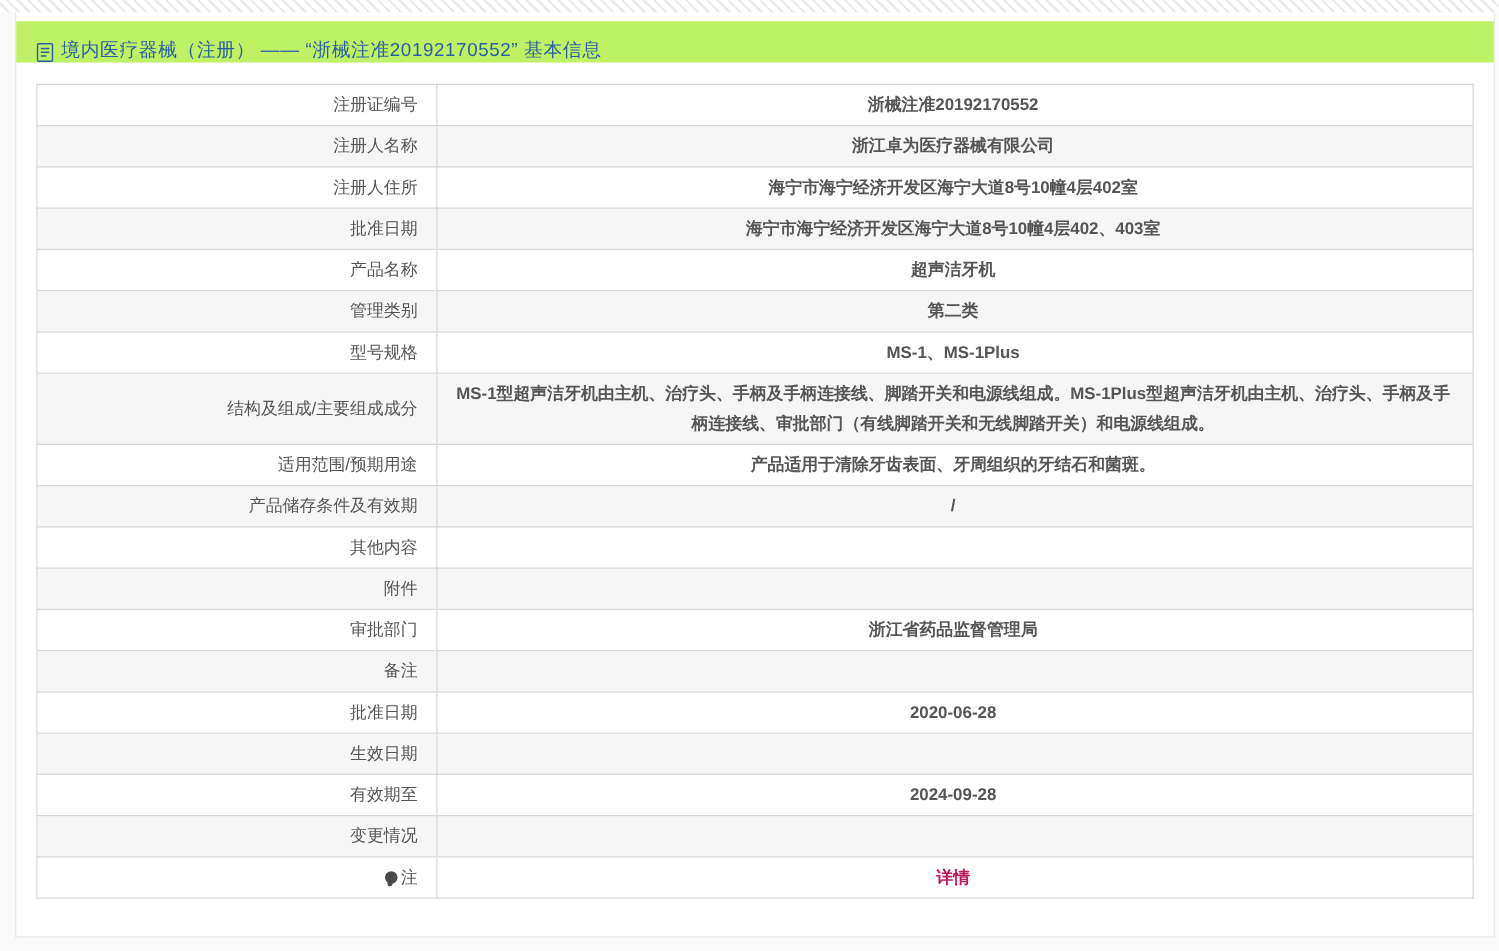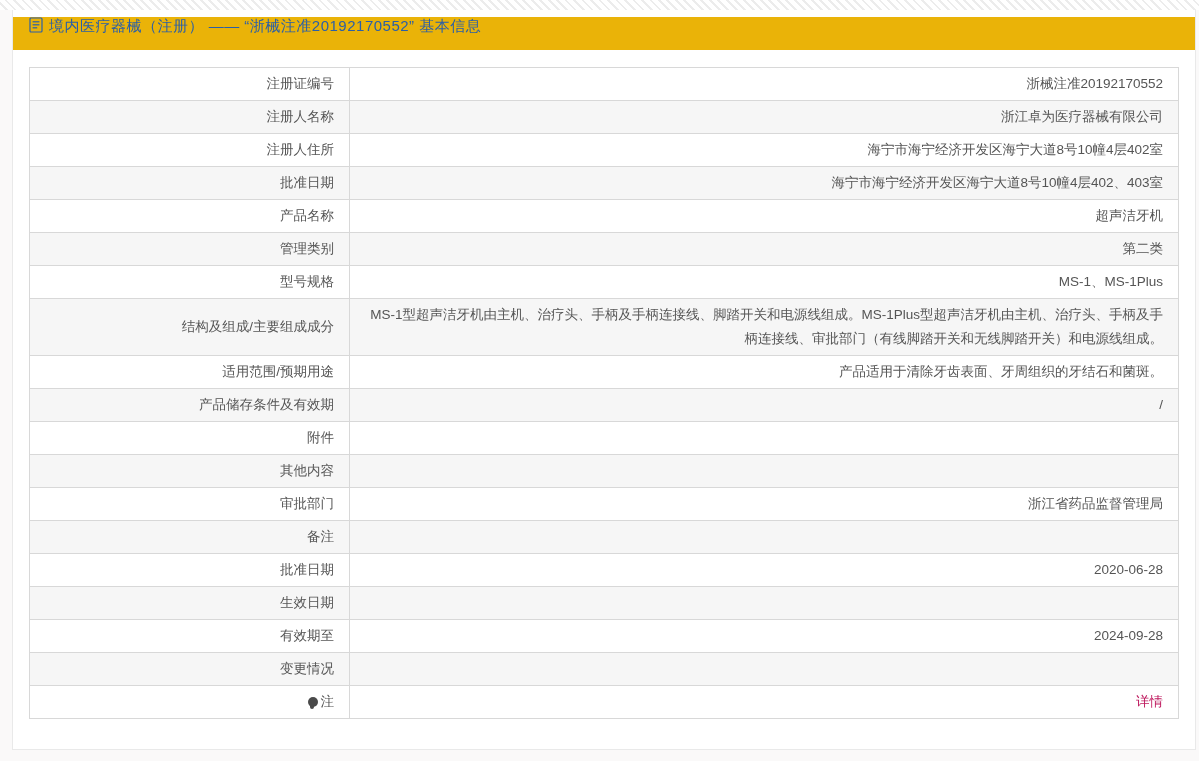--- a/index.html
+++ b/index.html
@@ -16,23 +16,23 @@
   .card {
     margin: 0 3px 0 12px;
     background: #ffffff;
     border: 1px solid #e9e9e9;
     border-top: none;
     padding-top: 7px;
     min-height: 740px;
   }
   .card-header {
     height: 33px;
-    background: #eab308;
+    background: #bef264;
     display: flex;
-    align-items: flex-start;
+    align-items: flex-end;
     padding-left: 16px;
     gap: 6px;
   }
   .card-header .title {
     color: #2a5fa8;
     font-size: 15px;
     letter-spacing: 0.5px;
   }
   .doc-icon { display: inline-flex; align-items: center; }
   table.info-table {
@@ -52,23 +52,24 @@
     line-height: 24px;
   }
   .info-table th {
     width: 320px;
     text-align: right;
     padding: 4px 15px 4px 10px;
     color: #555;
     white-space: nowrap;
   }
   .info-table td {
-    text-align: right;
+    text-align: center;
     padding: 4px 15px 4px 12px;
     color: #555;
+    font-weight: bold;
   }
   .info-table a.detail-link {
     color: #be185d;
     text-decoration: none;
     cursor: pointer;
   }
   .bulb-icon {
     display: inline-block;
     width: 10px;
     height: 10px;
@@ -143,25 +144,25 @@
         </tr>
         <tr>
           <th>适用范围/预期用途</th>
           <td>产品适用于清除牙齿表面、牙周组织的牙结石和菌斑。</td>
         </tr>
         <tr>
           <th>产品储存条件及有效期</th>
           <td>/</td>
         </tr>
         <tr>
-          <th>附件</th>
+          <th>其他内容</th>
           <td></td>
         </tr>
         <tr>
-          <th>其他内容</th>
+          <th>附件</th>
           <td></td>
         </tr>
         <tr>
           <th>审批部门</th>
           <td>浙江省药品监督管理局</td>
         </tr>
         <tr>
           <th>备注</th>
           <td></td>
         </tr>

